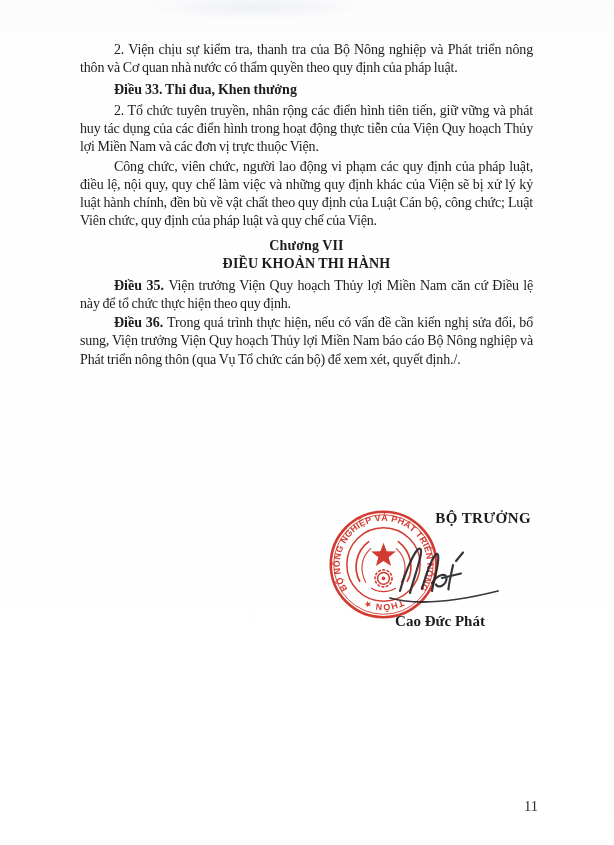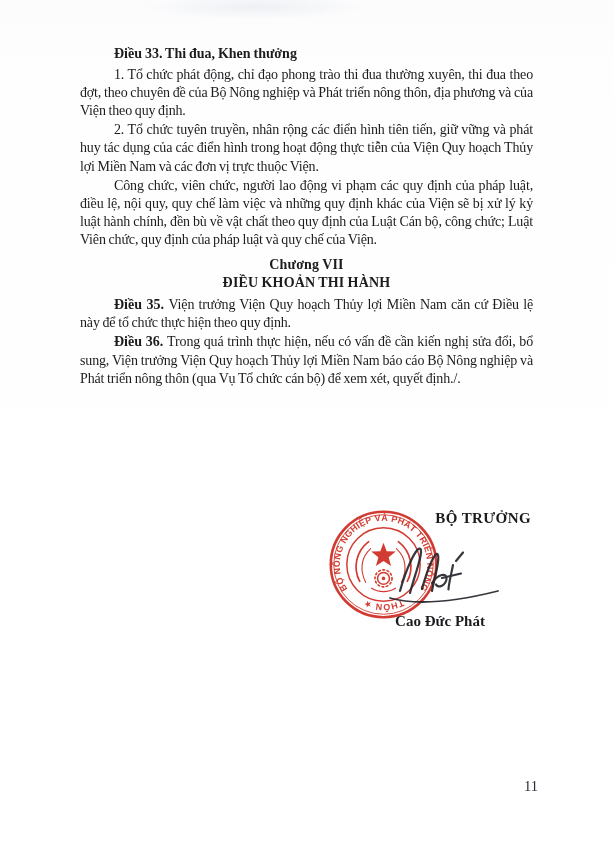--- a/index.html
+++ b/index.html
@@ -67,34 +67,34 @@
   .seal-svg text {
     font-family: "Liberation Sans", "DejaVu Sans", sans-serif;
     font-weight: bold;
   }
   .scrawl-svg {
     position: absolute; left: 386px; top: 539px;
     width: 122px; height: 70px;
     z-index: 3;
   }
   .page-number {
-    position: absolute; left: 514px; top: 778px; width: 34px;
+    position: absolute; left: 514px; top: 798px; width: 34px;
     text-align: center; font-size: 14.5px; color: #2c2c34;
   }
 </style>
 </head>
 <body>
 
 <div class="page">
 
   <div class="scan-smudge"></div>
 
   <div class="doc-body">
+      <p class="para">2. Viện chịu sự kiểm tra, thanh tra của Bộ Nông nghiệp và Phát triển nông thôn và Cơ quan nhà nước có thẩm quyền theo quy định của pháp luật.</p>
       <p class="heading">Điều 33. Thi đua, Khen thưởng</p>
-      <p class="para">1. Tổ chức phát động, chỉ đạo phong trào thi đua thường xuyên, thi đua theo đợt, theo chuyên đề của Bộ Nông nghiệp và Phát triển nông thôn, địa phương và của Viện theo quy định.</p>
       <p class="para">2. Tổ chức tuyên truyền, nhân rộng các điển hình tiên tiến, giữ vững và phát huy tác dụng của các điển hình trong hoạt động thực tiễn của Viện Quy hoạch Thủy lợi Miền Nam và các đơn vị trực thuộc Viện.</p>
       <p class="para">Công chức, viên chức, người lao động vi phạm các quy định của pháp luật, điều lệ, nội quy, quy chế làm việc và những quy định khác của Viện sẽ bị xử lý kỷ luật hành chính, đền bù về vật chất theo quy định của Luật Cán bộ, công chức; Luật Viên chức, quy định của pháp luật và quy chế của Viện.</p>
       <p class="chapter">Chương VII</p>
       <p class="chapter_title">ĐIỀU KHOẢN THI HÀNH</p>
       <p class="para"><b>Điều 35. </b>Viện trưởng Viện Quy hoạch Thủy lợi Miền Nam căn cứ Điều lệ này để tổ chức thực hiện theo quy định.</p>
       <p class="para"><b>Điều 36. </b>Trong quá trình thực hiện, nếu có vấn đề cần kiến nghị sửa đổi, bổ sung, Viện trưởng Viện Quy hoạch Thủy lợi Miền Nam báo cáo Bộ Nông nghiệp và Phát triển nông thôn (qua Vụ Tổ chức cán bộ) để xem xét, quyết định./.</p>
     </div>
 
   <div class="sig-title">BỘ TRƯỞNG</div>
 

